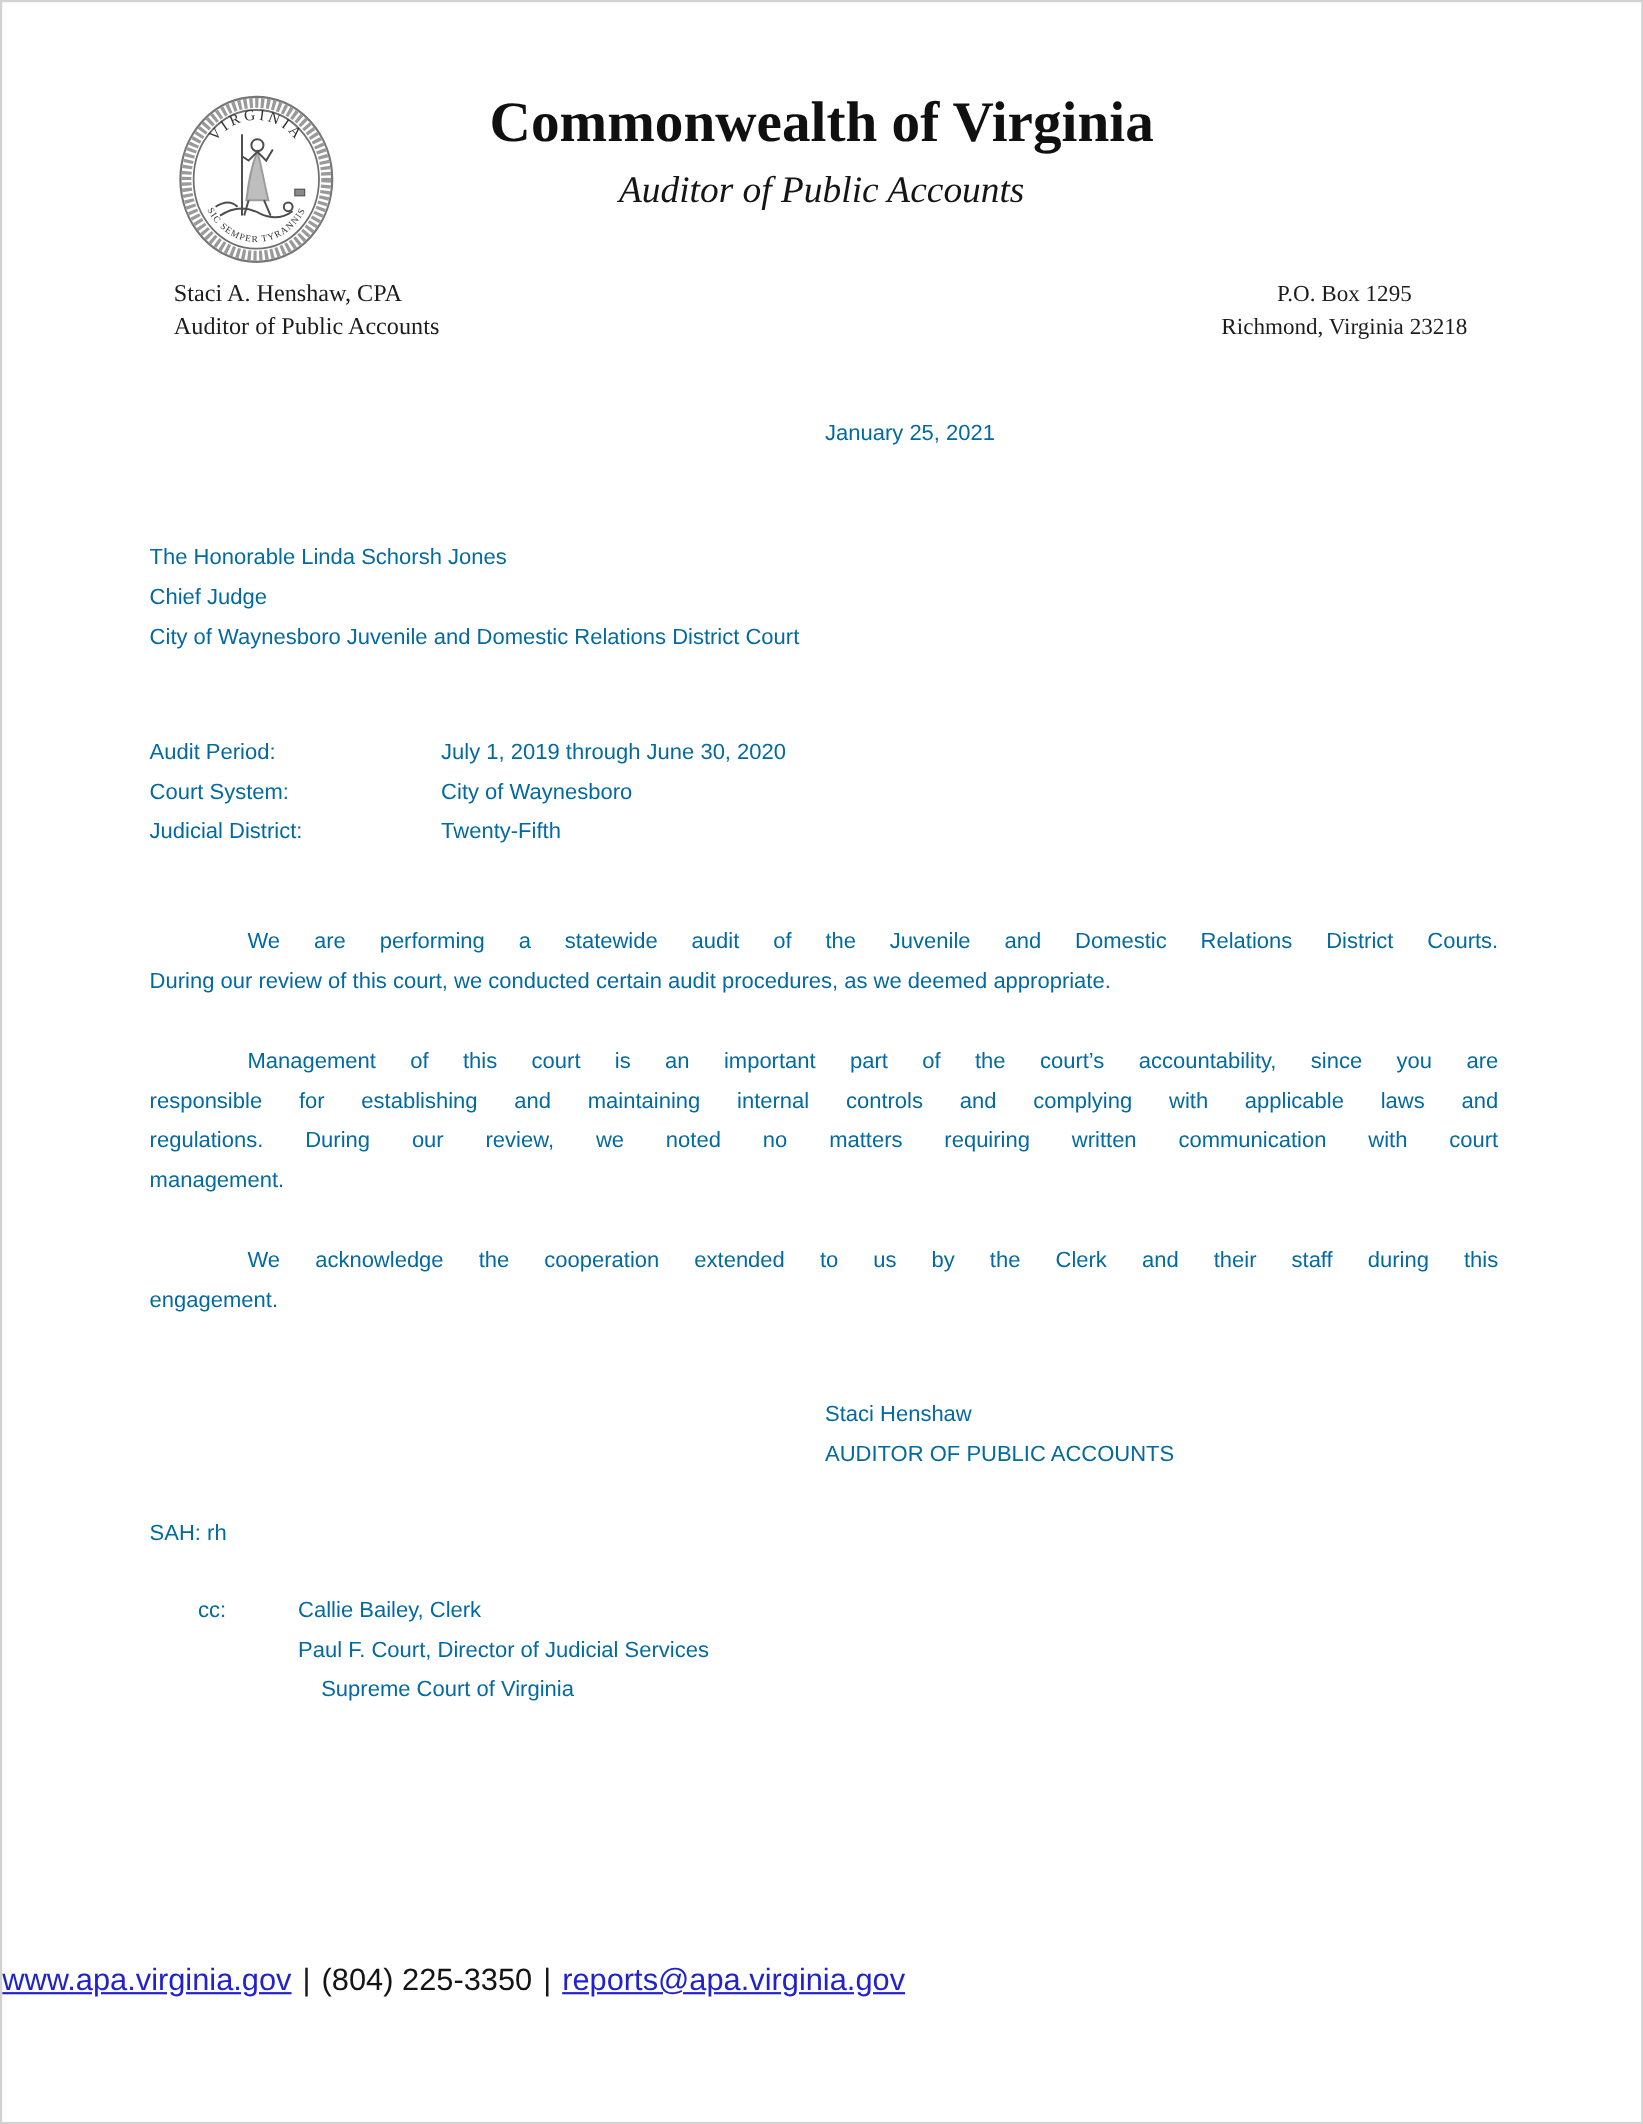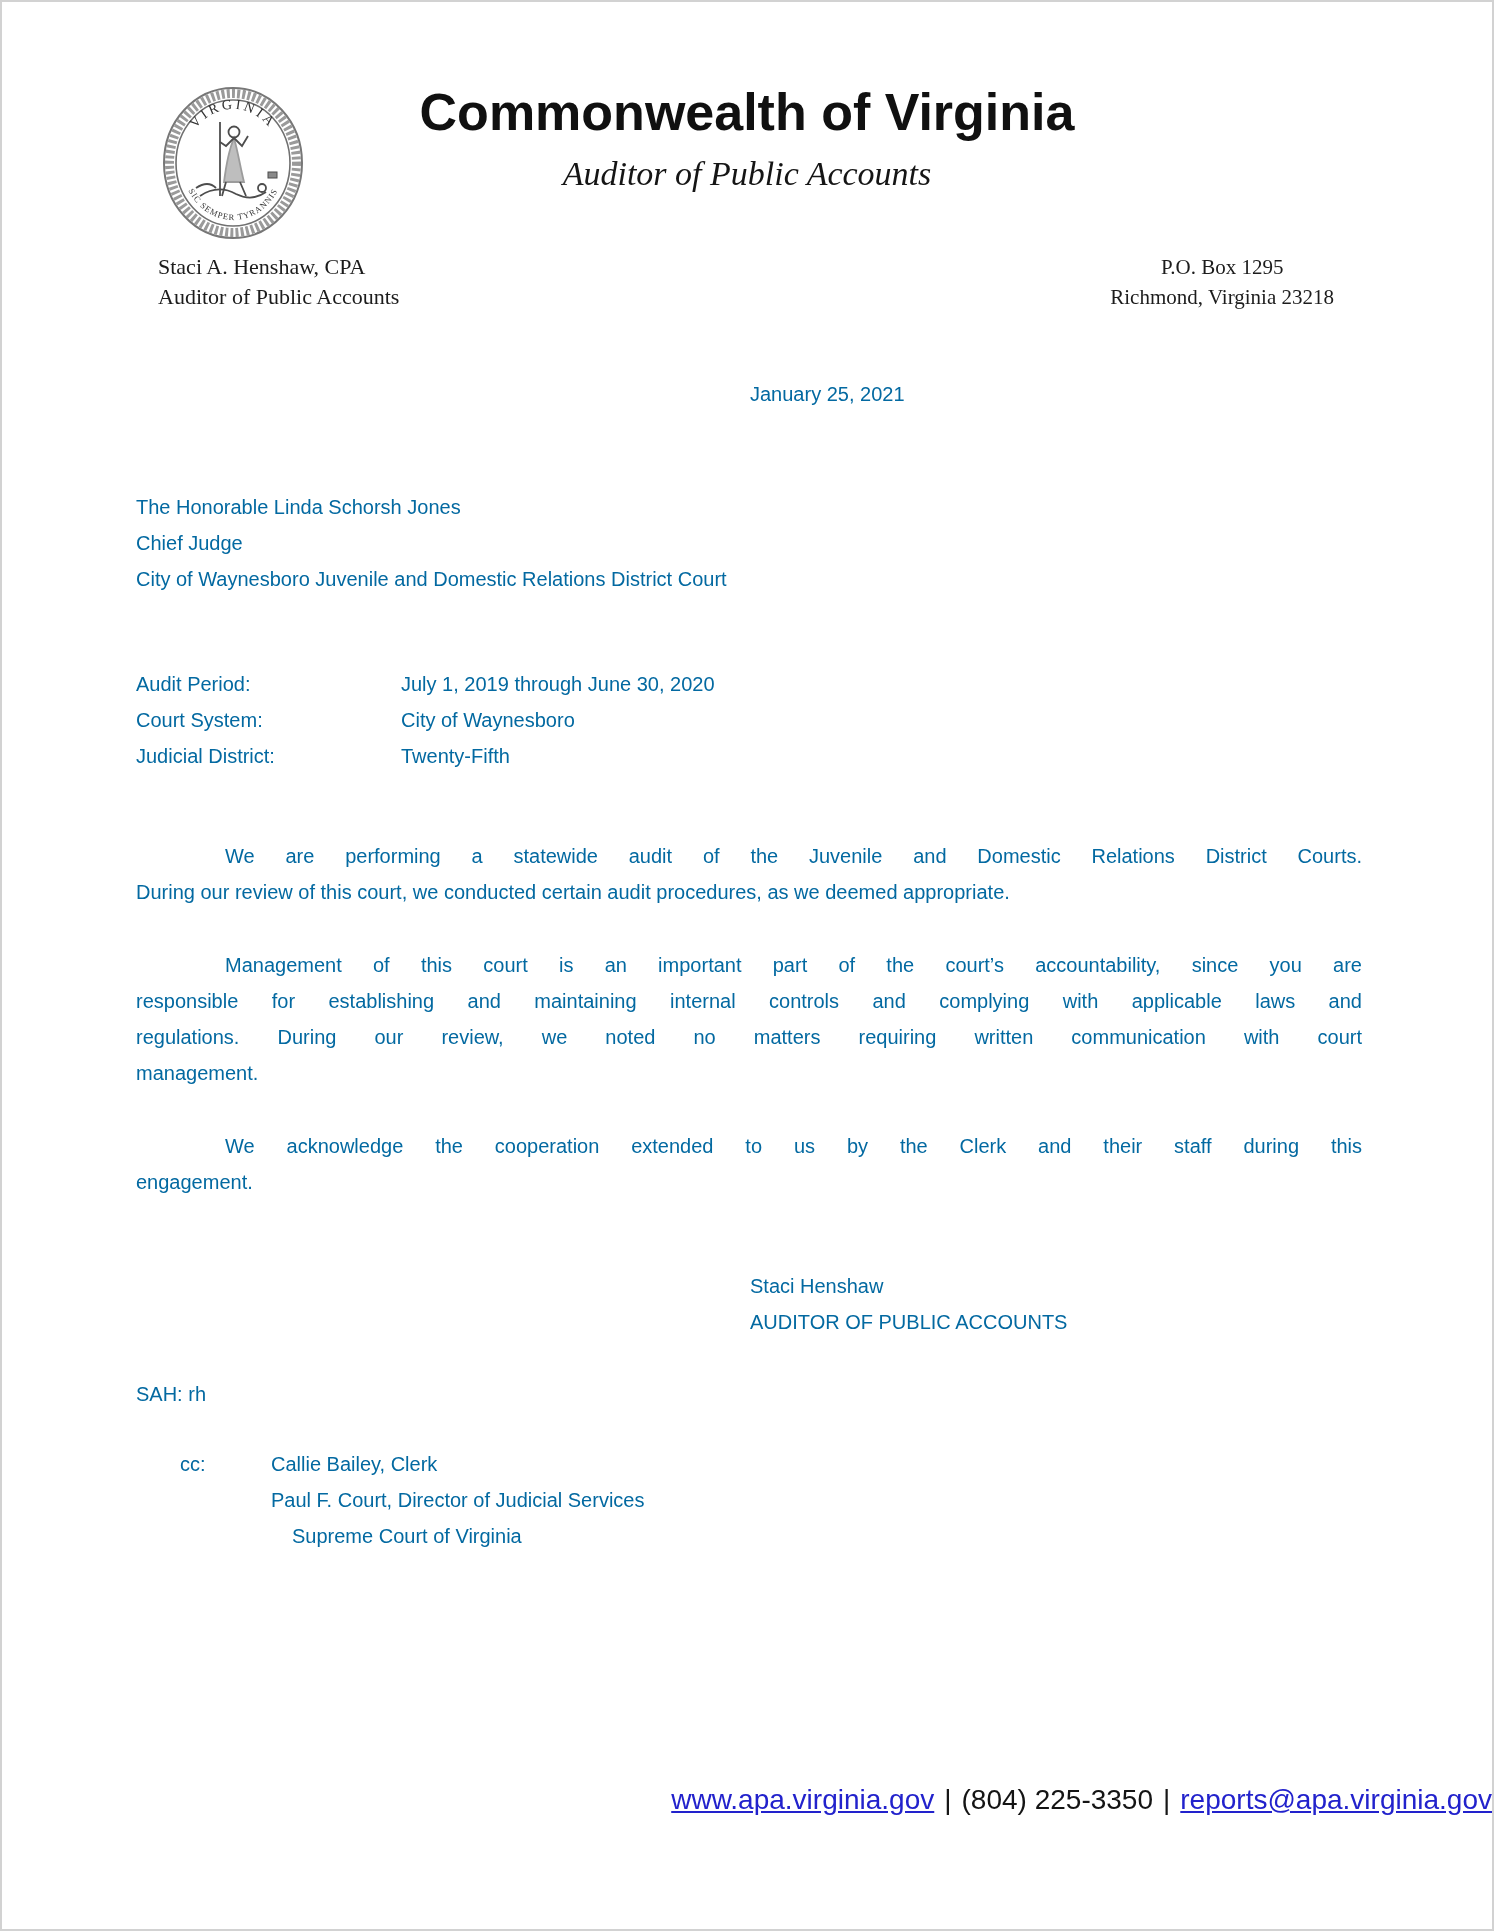--- a/index.html
+++ b/index.html
@@ -11,21 +11,21 @@
     border:2px solid #d2d2d2;
     box-sizing:border-box;
     font-family:"Liberation Sans", sans-serif;
     color:#141414;
     overflow:hidden;
   }
   
   .seal { position:absolute; left:158px; top:82px; width:146px; height:158px; }
   .masthead { position:absolute; left:0; right:0; top:80px; text-align:center; }
   .masthead .title {
-    font-family:Liberation Sans, sans-serif;
+    font-family:Liberation Serif, serif;
     font-weight:bold;
     font-size:52px;
     line-height:60px;
     letter-spacing:0px;
     color:#101010;
   }
   .masthead .subtitle {
     font-family:"Liberation Serif", serif;
     font-style:italic;
     font-size:34px;
@@ -53,21 +53,21 @@
   .paragraphs  { position:absolute; left:134px; top:836px; width:1226px; }
   .para        { margin:0 0 37px 0; }
   .para .just  { text-align:justify; text-align-last:justify; }
   .para .indent{ text-indent:89px; }
   .signature   { position:absolute; left:748px; top:1266px; }
   .reference   { position:absolute; left:134px; top:1374px; }
   .cc-block    { position:absolute; left:134px; top:1444px; display:flex; }
   .cc-label    { width:91px; flex:0 0 91px;margin-left:44px; }
   .cc-lines div:last-child { padding-left:21px; }
   
-  .footer { position:absolute; left:0; right:0; top:1782px; text-align:right; font-size:28px; }
+  .footer { position:absolute; left:0; right:0; top:1782px; text-align:left; font-size:28px; }
   .footer a { color:#2222cc; text-decoration:underline; cursor:pointer; }
   .footer .sep { color:#171717; margin:0 10px; }
   
   .seal svg text { font-family:"Liberation Serif", serif; fill:#333; }
 </style>
 </head>
 <body>
 
 <div class="page">
 

